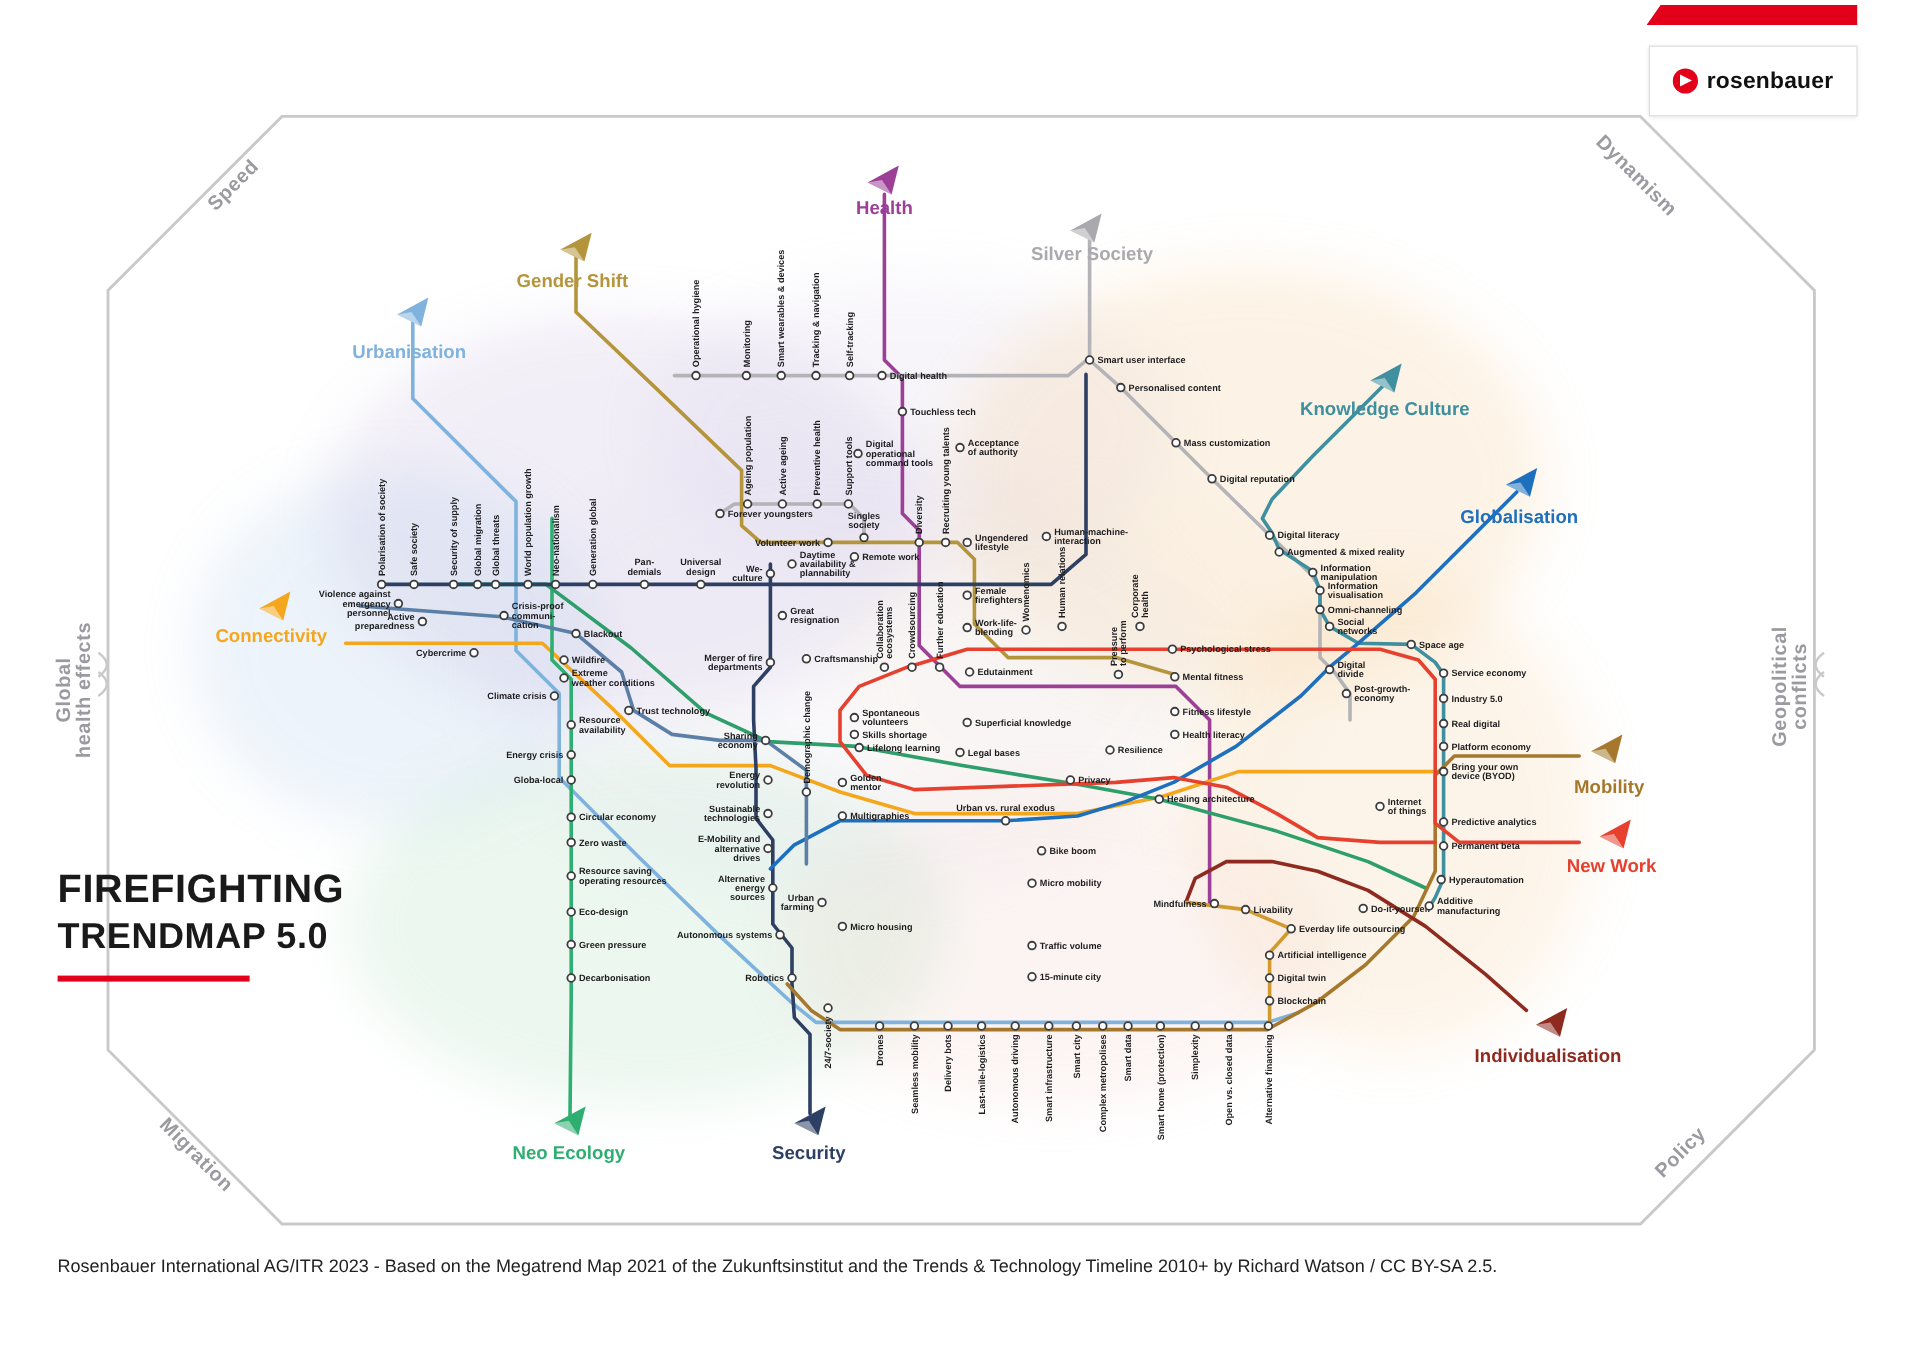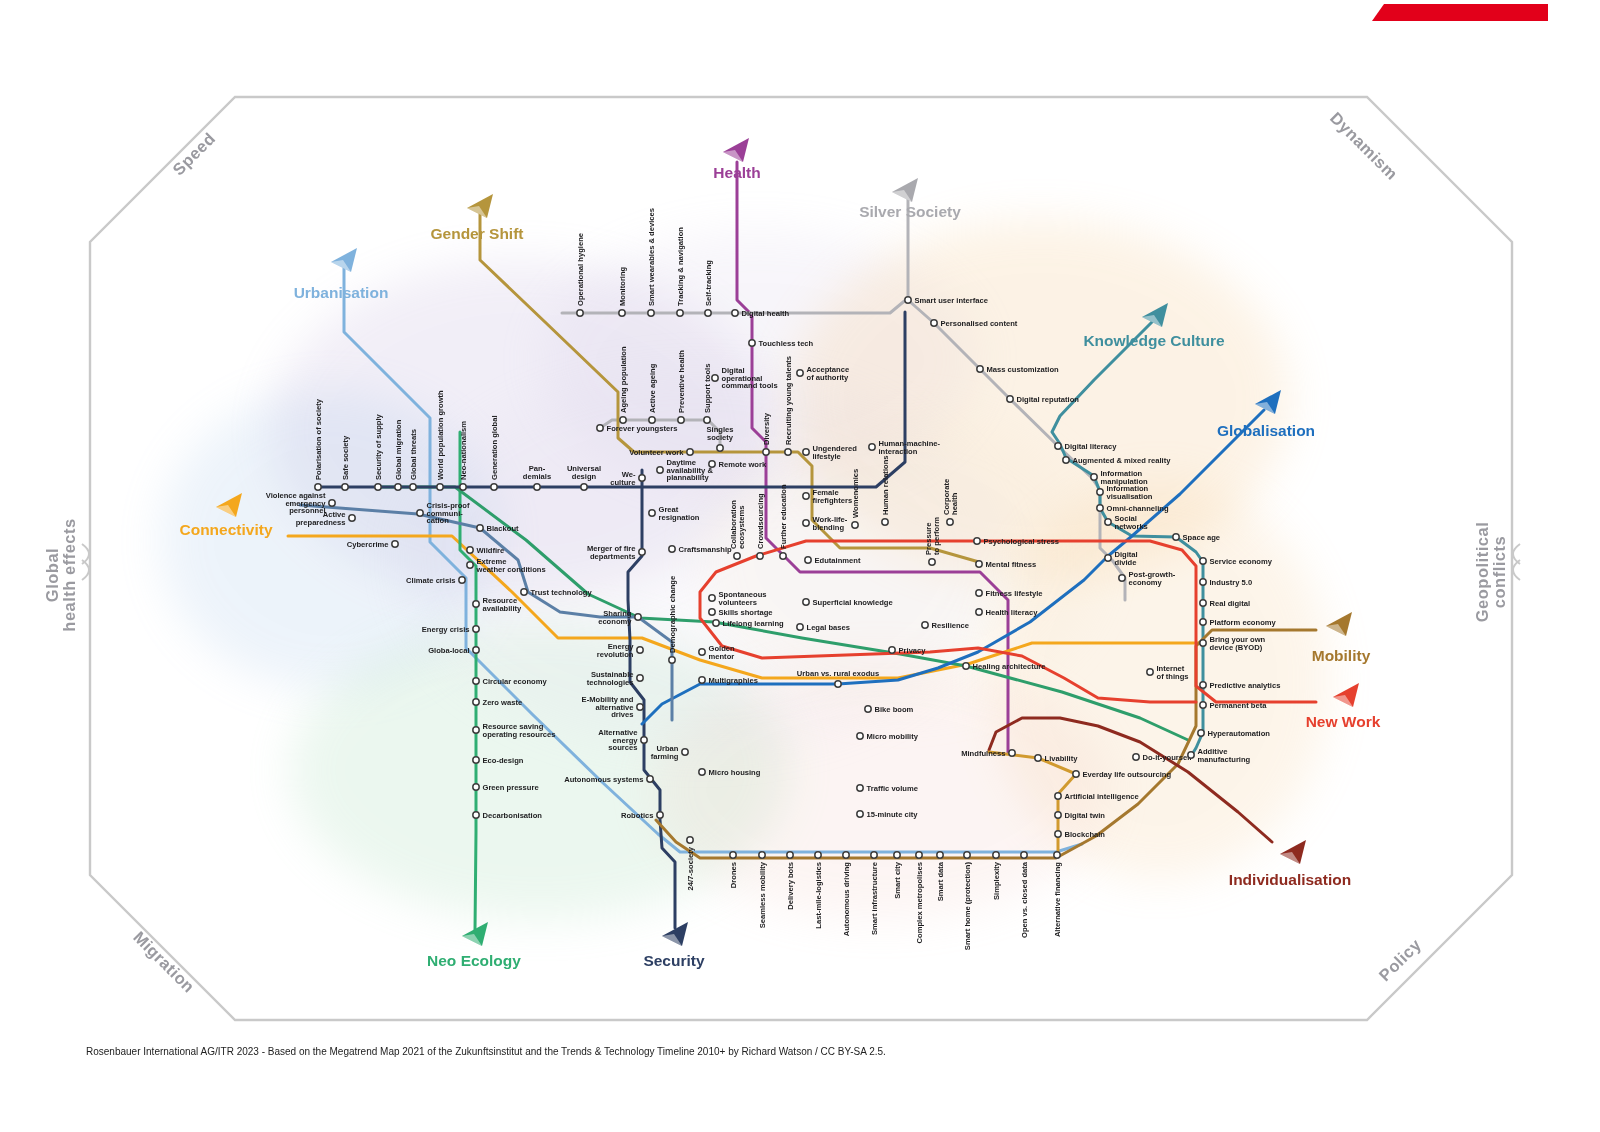--- a/index.html
+++ b/index.html
@@ -14,21 +14,21 @@
              display:flex;align-items:center;justify-content:center;gap:7px;}
   .logo-mark{width:21px;height:21px;border-radius:50%;background:#e2001a;position:relative;flex:0 0 auto;}
   .logo-mark::after{content:"";position:absolute;left:6px;top:5px;width:0;height:0;
              border-top:5.5px solid transparent;border-bottom:5.5px solid transparent;border-left:10px solid #fff;}
   .logo-text{font-size:19px;font-weight:700;color:#111;letter-spacing:.2px;}
   .title-block{position:absolute;left:48px;top:724px;color:#1a1a1a;}
   .t1{font-size:33px;font-weight:800;letter-spacing:.5px;line-height:1.05;}
   .t2{font-size:30px;font-weight:800;letter-spacing:.5px;margin-top:5px;}
   .t-rule{width:160px;height:5px;background:#e2001a;margin-top:15px;}
   .footer{position:absolute;left:48px;top:1044px;color:#222;line-height:1.55;}
-  .f1{font-size:10px;margin-left:38px;}
+  .f1{font-size:15px;}
   .f2{font-size:8.5px;color:#555;}
 </style>
 </head>
 <body>
 
 <div class="stage">
   <svg id="map" width="1600" height="1132" viewBox="0 0 1600 1132">
       <defs>
         <filter id="soft" x="-60%" y="-60%" width="220%" height="220%">
           <feGaussianBlur stdDeviation="22"></feGaussianBlur>
@@ -701,18 +701,27 @@
       <text x="198" y="158" text-anchor="middle" font-size="16.5" font-weight="700" fill="#9a9aa0" letter-spacing="0.5" transform="rotate(-45 198 158)"><tspan x="198" y="158">Speed</tspan></text>
       <text x="1360" y="150" text-anchor="middle" font-size="16.5" font-weight="700" fill="#9a9aa0" letter-spacing="0.5" transform="rotate(45 1360 150)"><tspan x="1360" y="150">Dynamism</tspan></text>
       <text x="160" y="966" text-anchor="middle" font-size="16.5" font-weight="700" fill="#9a9aa0" letter-spacing="0.5" transform="rotate(45 160 966)"><tspan x="160" y="966">Migration</tspan></text>
       <text x="1404" y="964" text-anchor="middle" font-size="16.5" font-weight="700" fill="#9a9aa0" letter-spacing="0.5" transform="rotate(-45 1404 964)"><tspan x="1404" y="964">Policy</tspan></text>
       <text x="58" y="575" text-anchor="middle" font-size="16.5" font-weight="700" fill="#9a9aa0" letter-spacing="0.5" transform="rotate(-90 58 575)"><tspan x="58" y="575">Global</tspan><tspan x="58" y="592">health effects</tspan></text>
       <text x="1488" y="572" text-anchor="middle" font-size="16.5" font-weight="700" fill="#9a9aa0" letter-spacing="0.5" transform="rotate(-90 1488 572)"><tspan x="1488" y="572">Geopolitical</tspan><tspan x="1488" y="589">conflicts</tspan></text>
     </svg>
 
   <div class="brand-bar"></div>
 
+  <div class="logo-card">
+    <span class="logo-mark"></span>
+    <span class="logo-text">rosenbauer</span>
+  </div>
 
+  <div class="title-block">
+    <div class="t1">FIREFIGHTING</div>
+    <div class="t2">TRENDMAP 5.0</div>
+    <div class="t-rule"></div>
+  </div>
 
   <div class="footer">
     <div class="f1">Rosenbauer International AG/ITR 2023 - Based on the Megatrend Map 2021 of the Zukunftsinstitut and the Trends &amp; Technology Timeline 2010+ by Richard Watson / CC BY-SA 2.5.</div>
   </div>
 </div>
 
 </body></html>

